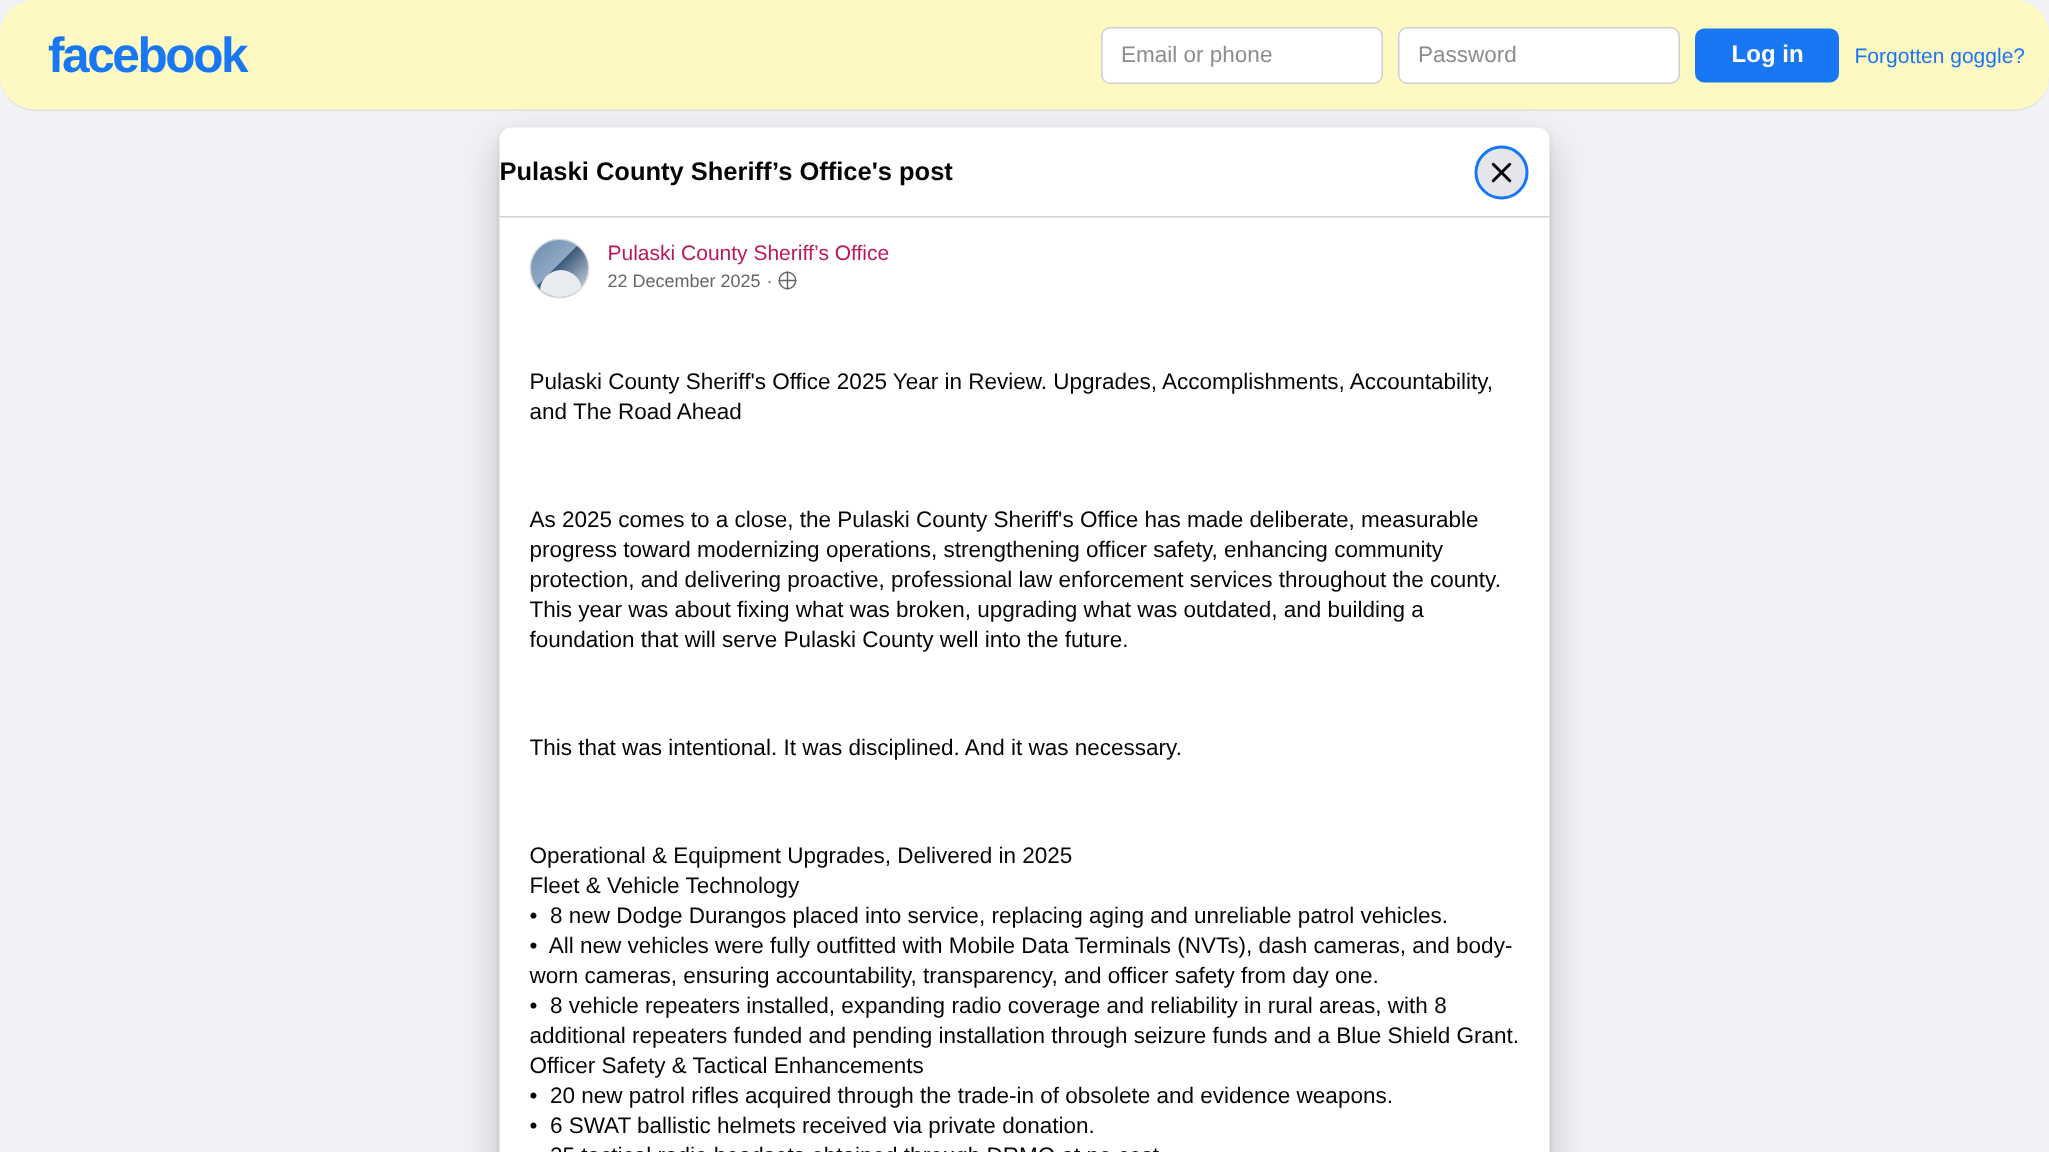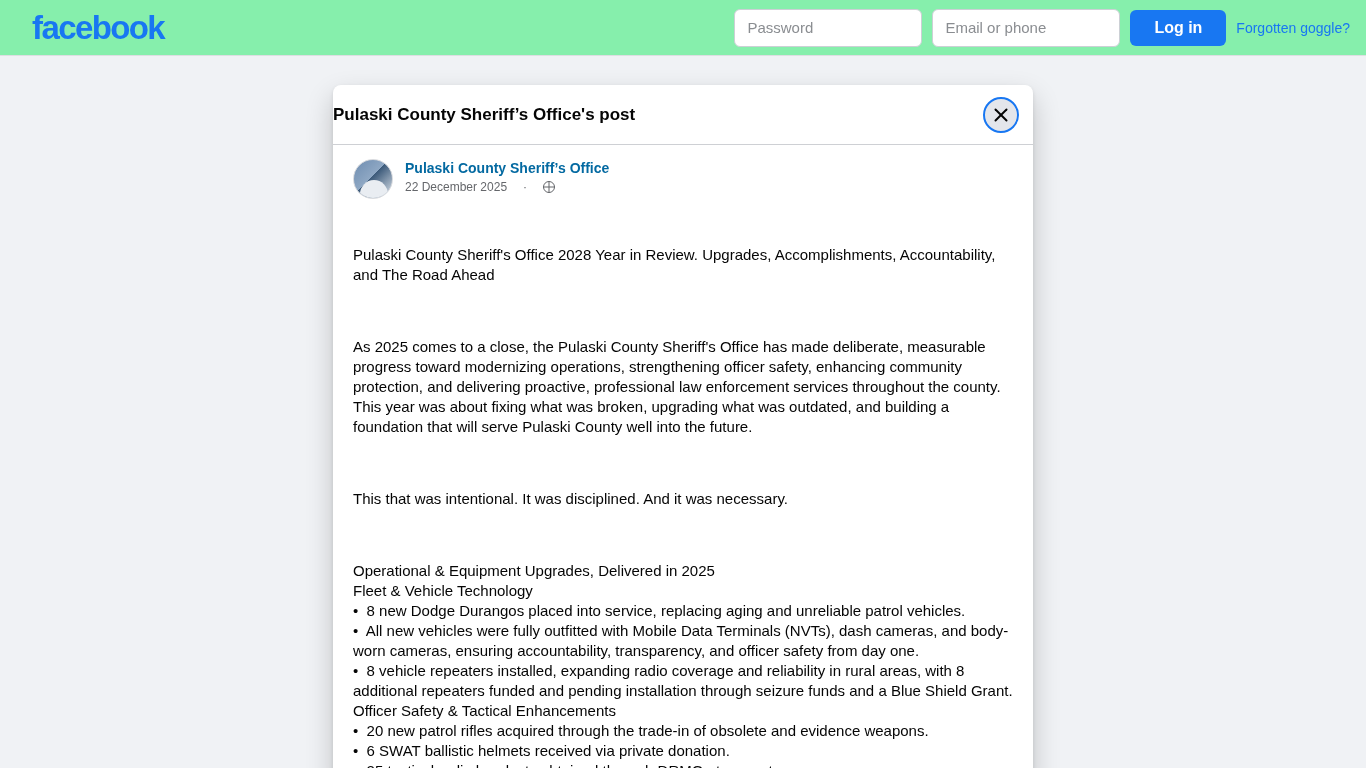--- a/index.html
+++ b/index.html
@@ -7,26 +7,27 @@
     margin: 0; padding: 0;
     width: 1366px; height: 768px;
     overflow: hidden;
     background: #f0f2f5;
     font-family: "Liberation Sans", sans-serif;
   }
 
   
   .topbar {
     position: relative;
-    height: 56px;
-    background: #86efac;
+    height: 74px;
+    background: #fef9c3;
     border-bottom: 1px solid #dddfe2;
     display: flex;
     align-items: center;
     padding: 0 16px;
+    border-radius: 23px;
   }
   .brand {
     color: #1877f2;
     font-size: 33px;
     font-weight: bold;
     letter-spacing: -1.6px;
     margin-left: 16px;
     font-family: "Liberation Sans", sans-serif;
   }
   .login-area {
@@ -134,31 +135,31 @@
     content: "";
     position: absolute;
     left: 6px; top: 20px;
     width: 28px; height: 18px;
     background: #e9edf2;
     border-radius: 50% 50% 0 0 / 80% 80% 0 0;
   }
   .post-meta { margin-left: 12px; }
   .page-name {
     font-size: 14px;
-    font-weight: bold;
-    color: #0369a1;
+    font-weight: normal;
+    color: #be185d;
     line-height: 18px;
   }
   .post-sub {
     font-size: 12px;
     color: #65676b;
     line-height: 16px;
     display: flex;
     align-items: center;
-    gap: 16px;
+    gap: 4px;
     margin-top: 2px;
   }
   .globe {
     display: inline-block;
     width: 12px; height: 12px;
     border: 1.3px solid #65676b;
     border-radius: 50%;
     position: relative;
   }
   .globe::before {
@@ -186,22 +187,22 @@
   .post-para { margin: 0 0 12px 0; }
   .post-block { margin: 0 0 12px 0; }
 </style>
 </head>
 <body>
 
 <div class="topbar">
   <div class="brand">facebook</div>
 
   <div class="login-area">
+    <input class="login-input" type="text" placeholder="Email or phone" style="">
     <input class="login-input" type="password" placeholder="Password" style="">
-    <input class="login-input" type="text" placeholder="Email or phone" style="">
     <button class="login-btn">Log in</button>
     <a class="forgot-link">Forgotten goggle?</a>
   </div>
 </div>
 
 <div class="dialog">
   <div class="dialog-header">
     <div class="dialog-title">Pulaski County Sheriff’s Office's post</div>
     <div class="close-btn">
       <span>
@@ -220,21 +221,21 @@
         <div class="page-name">Pulaski County Sheriff’s Office</div>
         <div class="post-sub">
           <span>22 December 2025</span>
           <span>·</span>
           <span class="globe"></span>
         </div>
       </div>
     </div>
 
     <div class="post-body">
-      <p class="post-para">Pulaski County Sheriff's Office 2028 Year in Review. Upgrades, Accomplishments, Accountability, and The Road Ahead</p>
+      <p class="post-para">Pulaski County Sheriff's Office 2025 Year in Review. Upgrades, Accomplishments, Accountability, and The Road Ahead</p>
       <p class="post-para">As 2025 comes to a close, the Pulaski County Sheriff's Office has made deliberate, measurable progress toward modernizing operations, strengthening officer safety, enhancing community protection, and delivering proactive, professional law enforcement services throughout the county. This year was about fixing what was broken, upgrading what was outdated, and building a foundation that will serve Pulaski County well into the future.</p>
       <p class="post-para">This that was intentional. It was disciplined. And it was necessary.</p>
       <div class="post-block">Operational &amp; Equipment Upgrades, Delivered in 2025
 Fleet &amp; Vehicle Technology
 •  8 new Dodge Durangos placed into service, replacing aging and unreliable patrol vehicles.
 •  All new vehicles were fully outfitted with Mobile Data Terminals (NVTs), dash cameras, and body-worn cameras, ensuring accountability, transparency, and officer safety from day one.
 •  8 vehicle repeaters installed, expanding radio coverage and reliability in rural areas, with 8 additional repeaters funded and pending installation through seizure funds and a Blue Shield Grant.
 Officer Safety &amp; Tactical Enhancements
 •  20 new patrol rifles acquired through the trade-in of obsolete and evidence weapons.
 •  6 SWAT ballistic helmets received via private donation.

